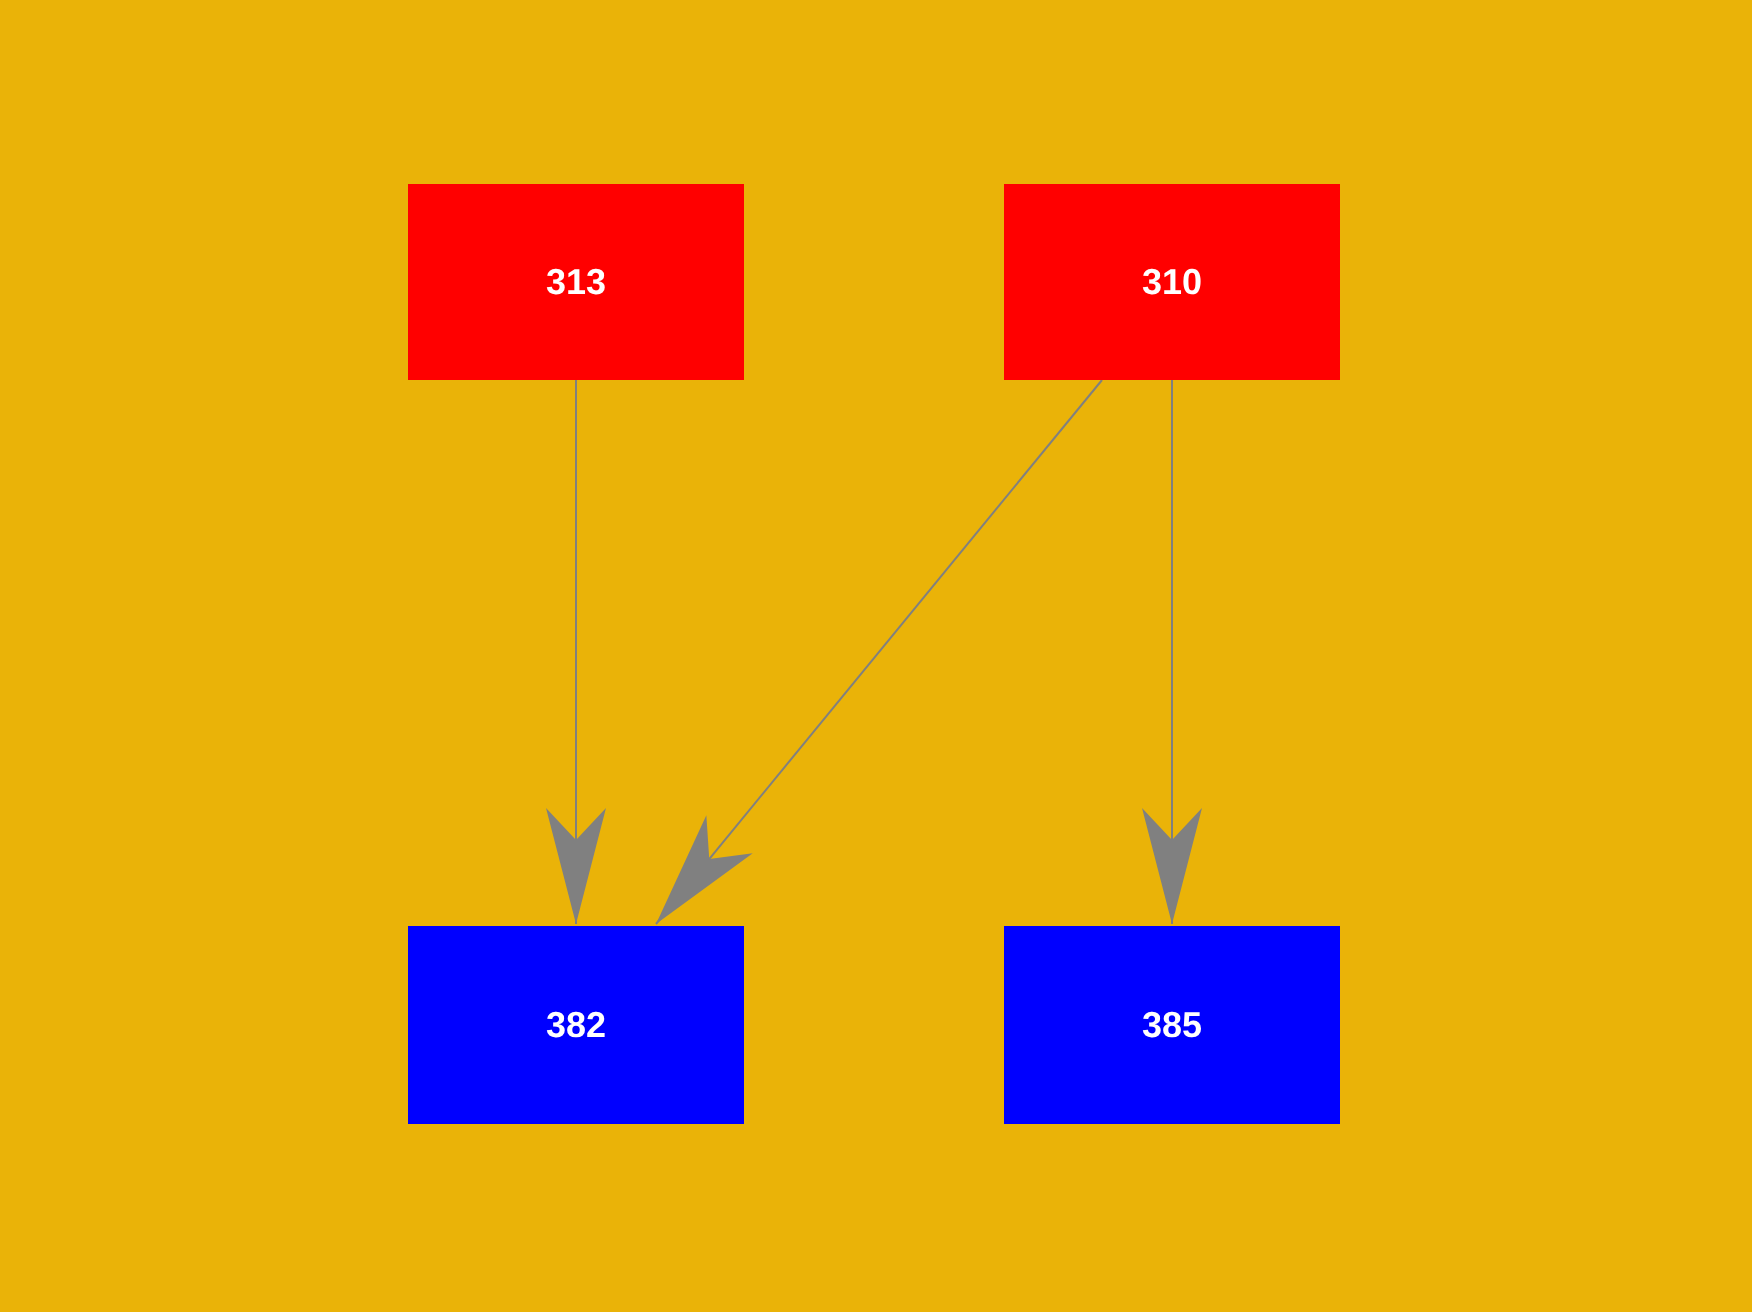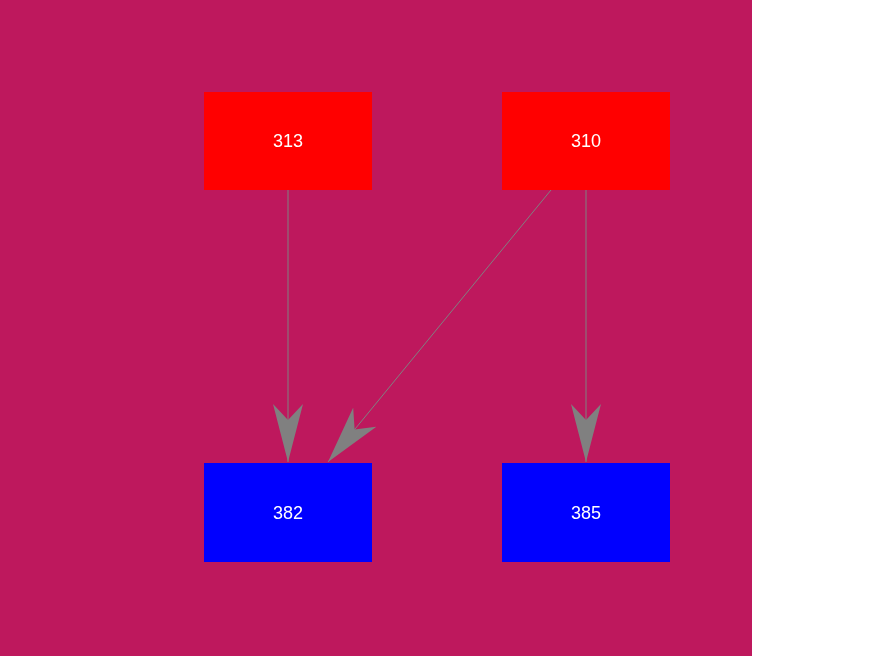--- a/index.html
+++ b/index.html
@@ -2,25 +2,26 @@
 <html><head>
 <meta charset="utf-8">
 <style>
   html, body {
     margin: 0;
     padding: 0;
     background: #ffffff;
   }
   .canvas {
     position: relative;
-    width: 752px;
+    width: 876px;
     height: 656px;
-    background: #be185d;
+    background: #eab308;
     overflow: hidden;
     font-family: "Liberation Sans", sans-serif;
+    font-weight: bold;
   }
   svg text.node-label {
     font-family: "Liberation Sans", sans-serif;
     font-size: 18px;
     text-anchor: middle;
   }
   svg line.edge {
     stroke-width: 1;
     fill: none;
   }

